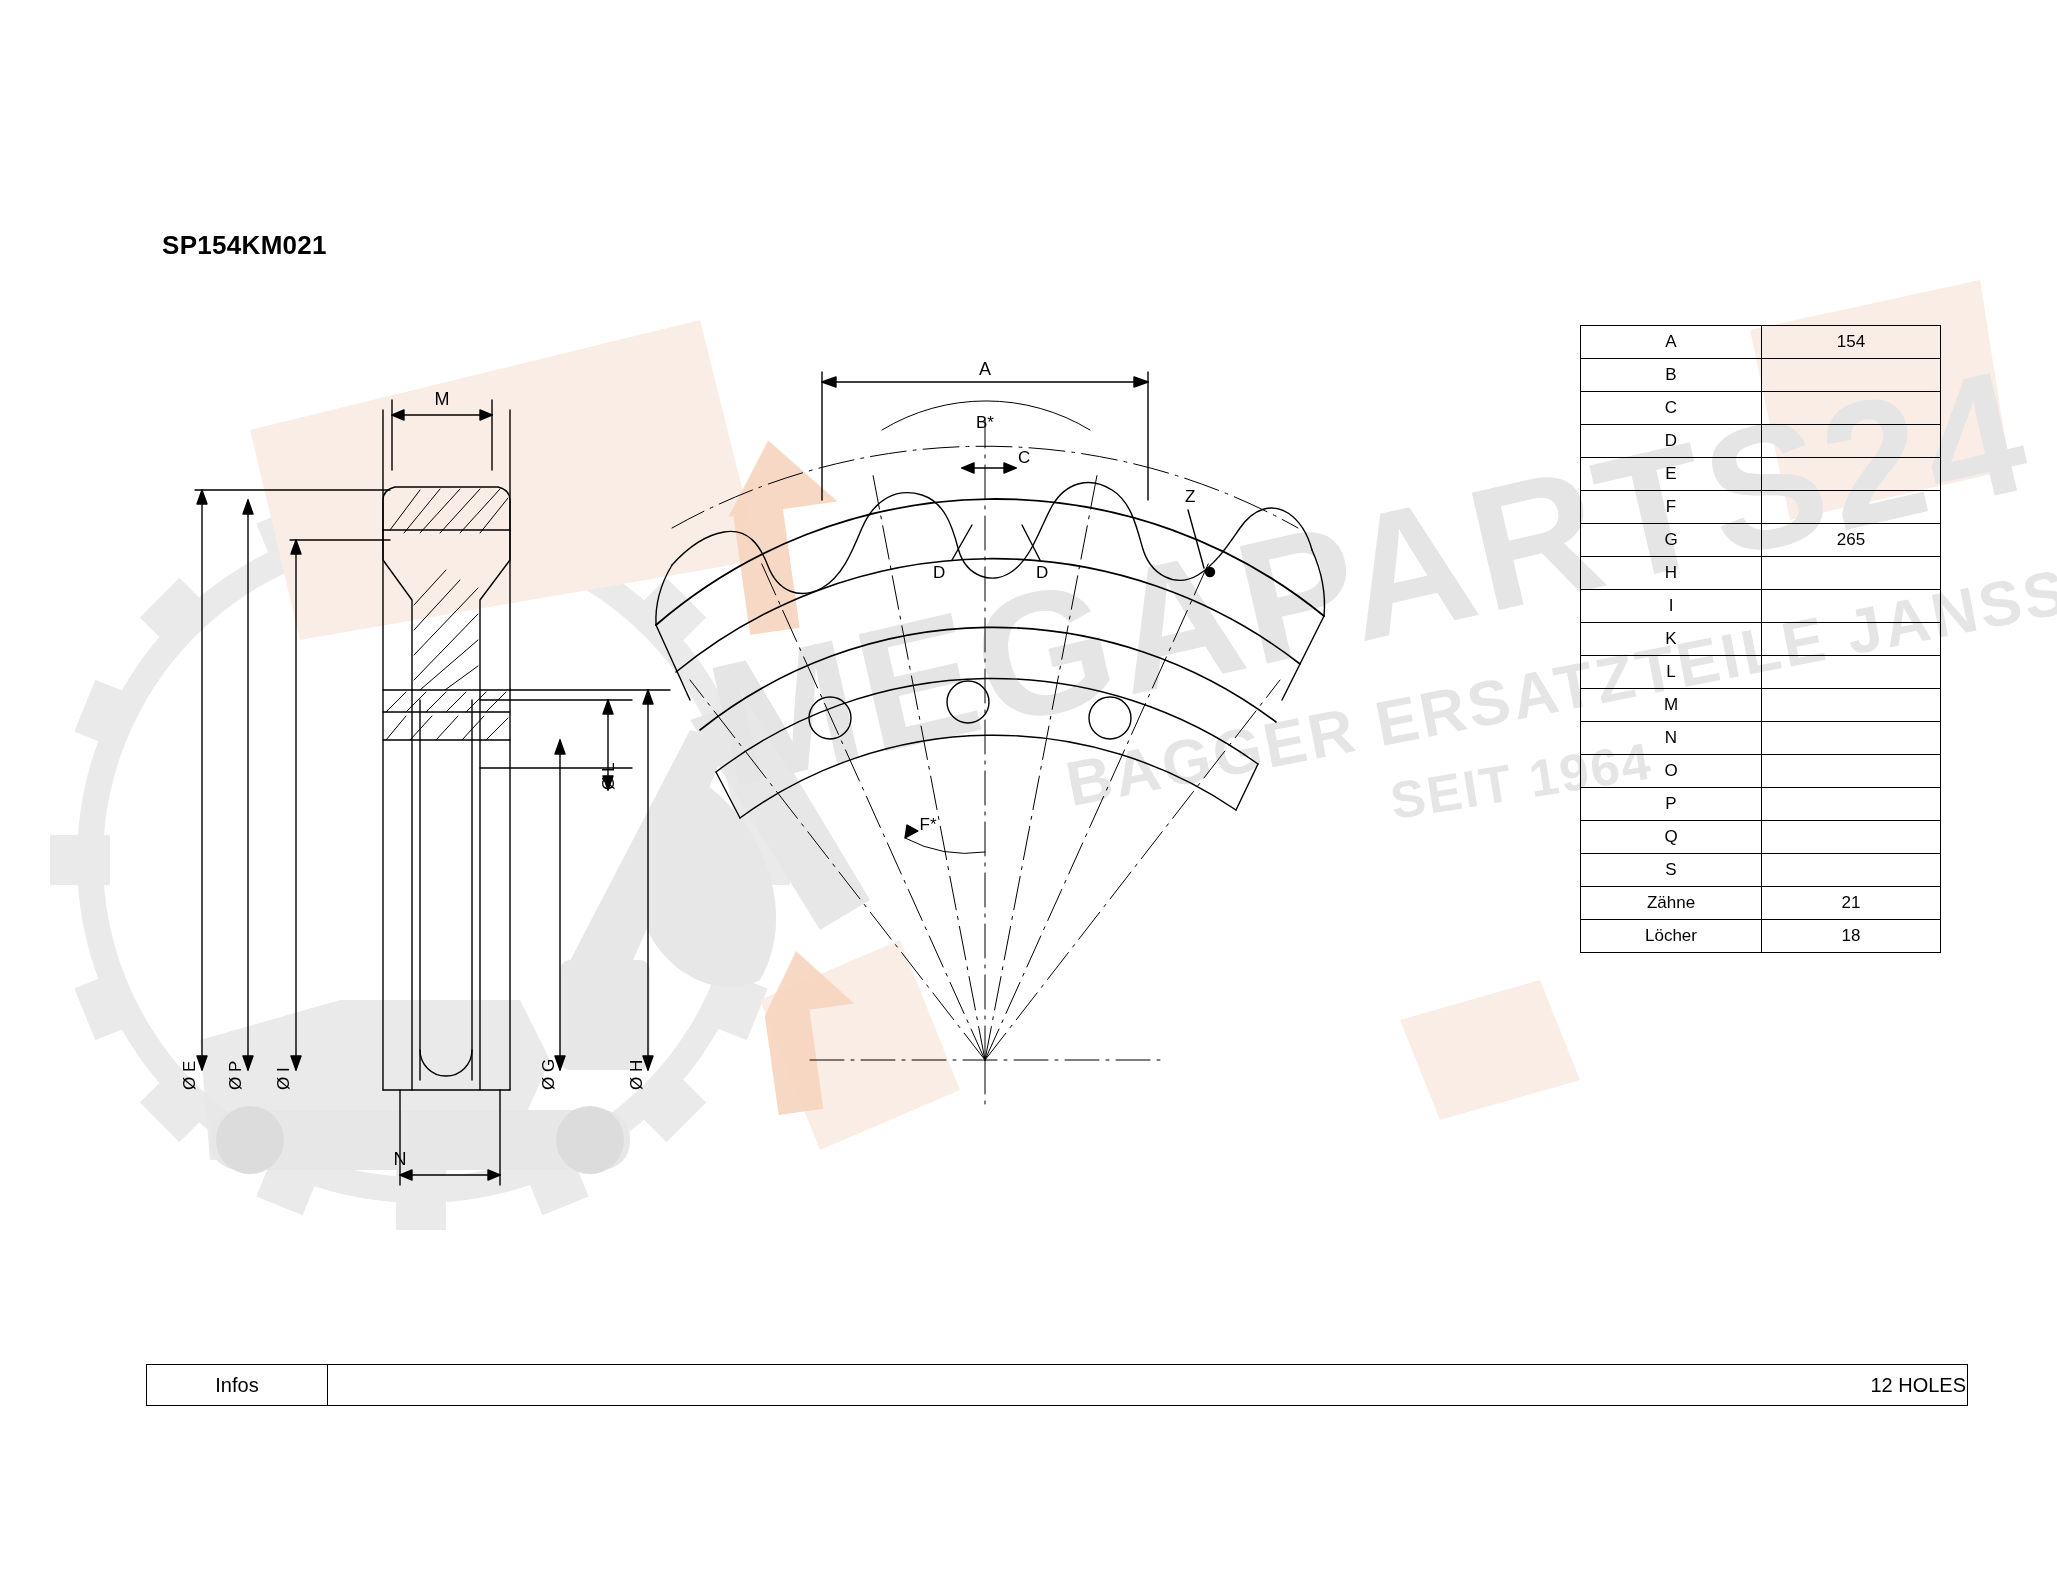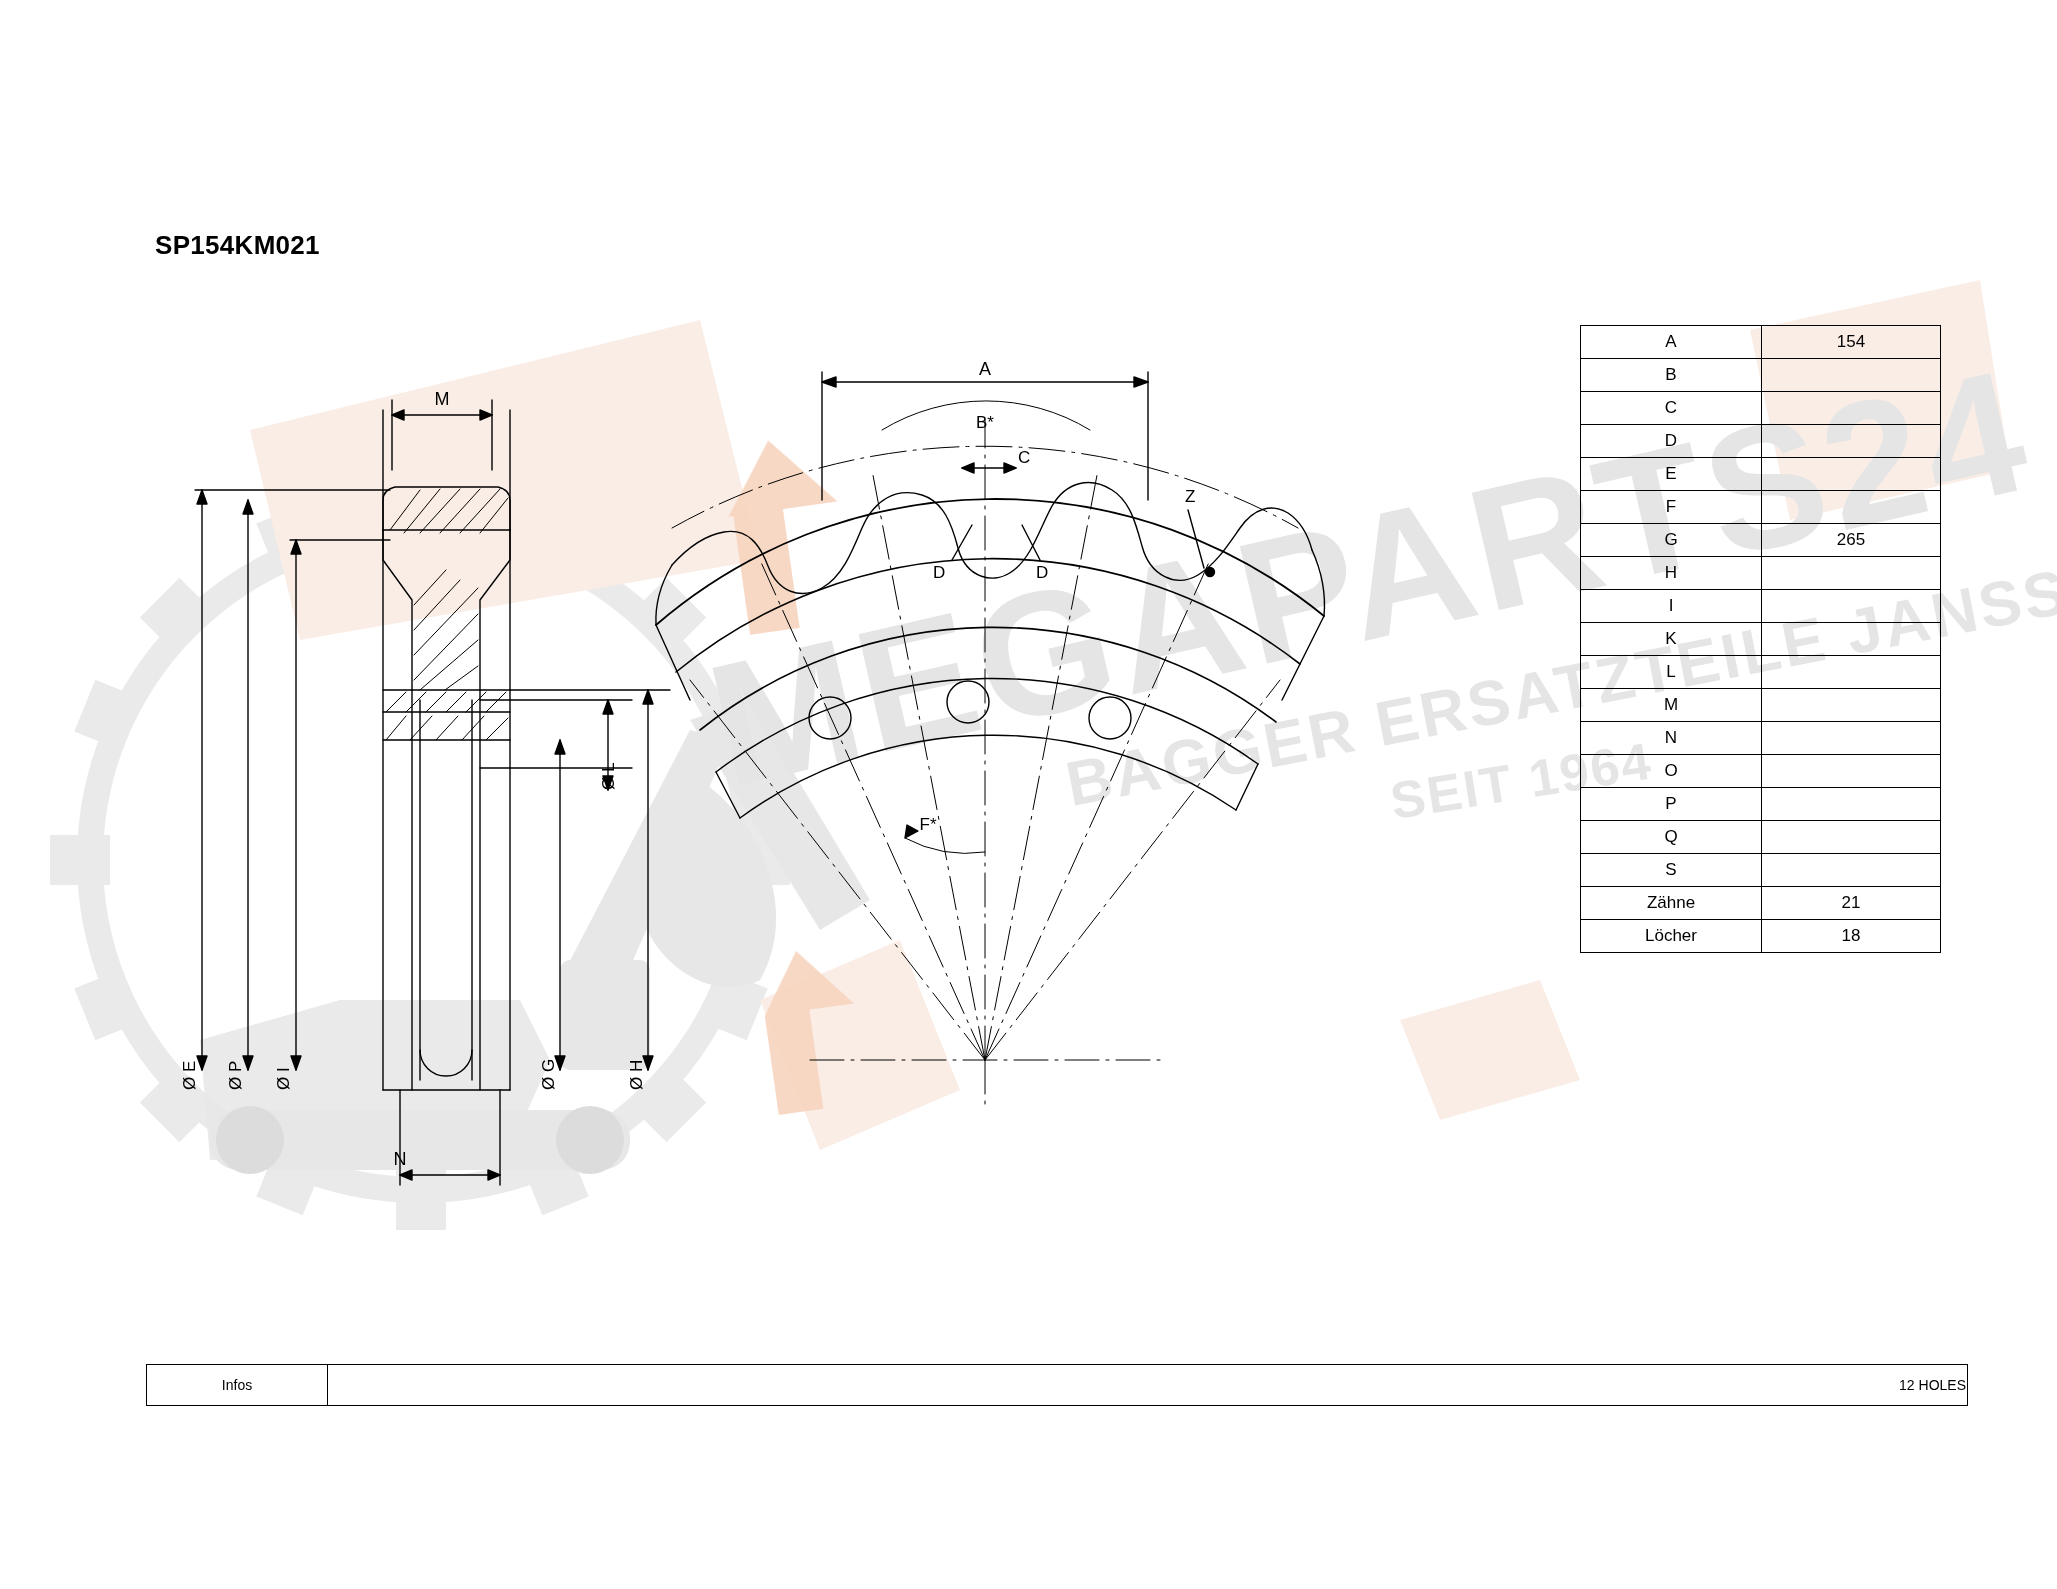--- a/index.html
+++ b/index.html
@@ -12,21 +12,21 @@
     height: 1589px;
     font-family: "Liberation Sans", sans-serif;
     color: #000000;
     position: relative;
     overflow: hidden;
   }
 
   
   #part-title {
     position: absolute;
-    left: 155px;
+    left: 162px;
     top: 230px;
     font-size: 26px;
     font-weight: bold;
     letter-spacing: 0.3px;
   }
 
   
   #watermark {
     position: absolute;
     left: 0;
@@ -62,21 +62,21 @@
   }
   #dim-table td.label { width: 180px; }
   #dim-table td.value { width: 178px; margin-top: 44px; }
 
   
   #infos-table {
     position: absolute;
     left: 146px;
     top: 1364px;
     border-collapse: collapse;
-    font-size: 14px;
+    font-size: 20px;
   }
   #infos-table td {
     border: 1px solid #000000;
     height: 38px;
     vertical-align: middle;
   }
   #infos-table td.infos-label {
     width: 178px;
     text-align: center;
   }

